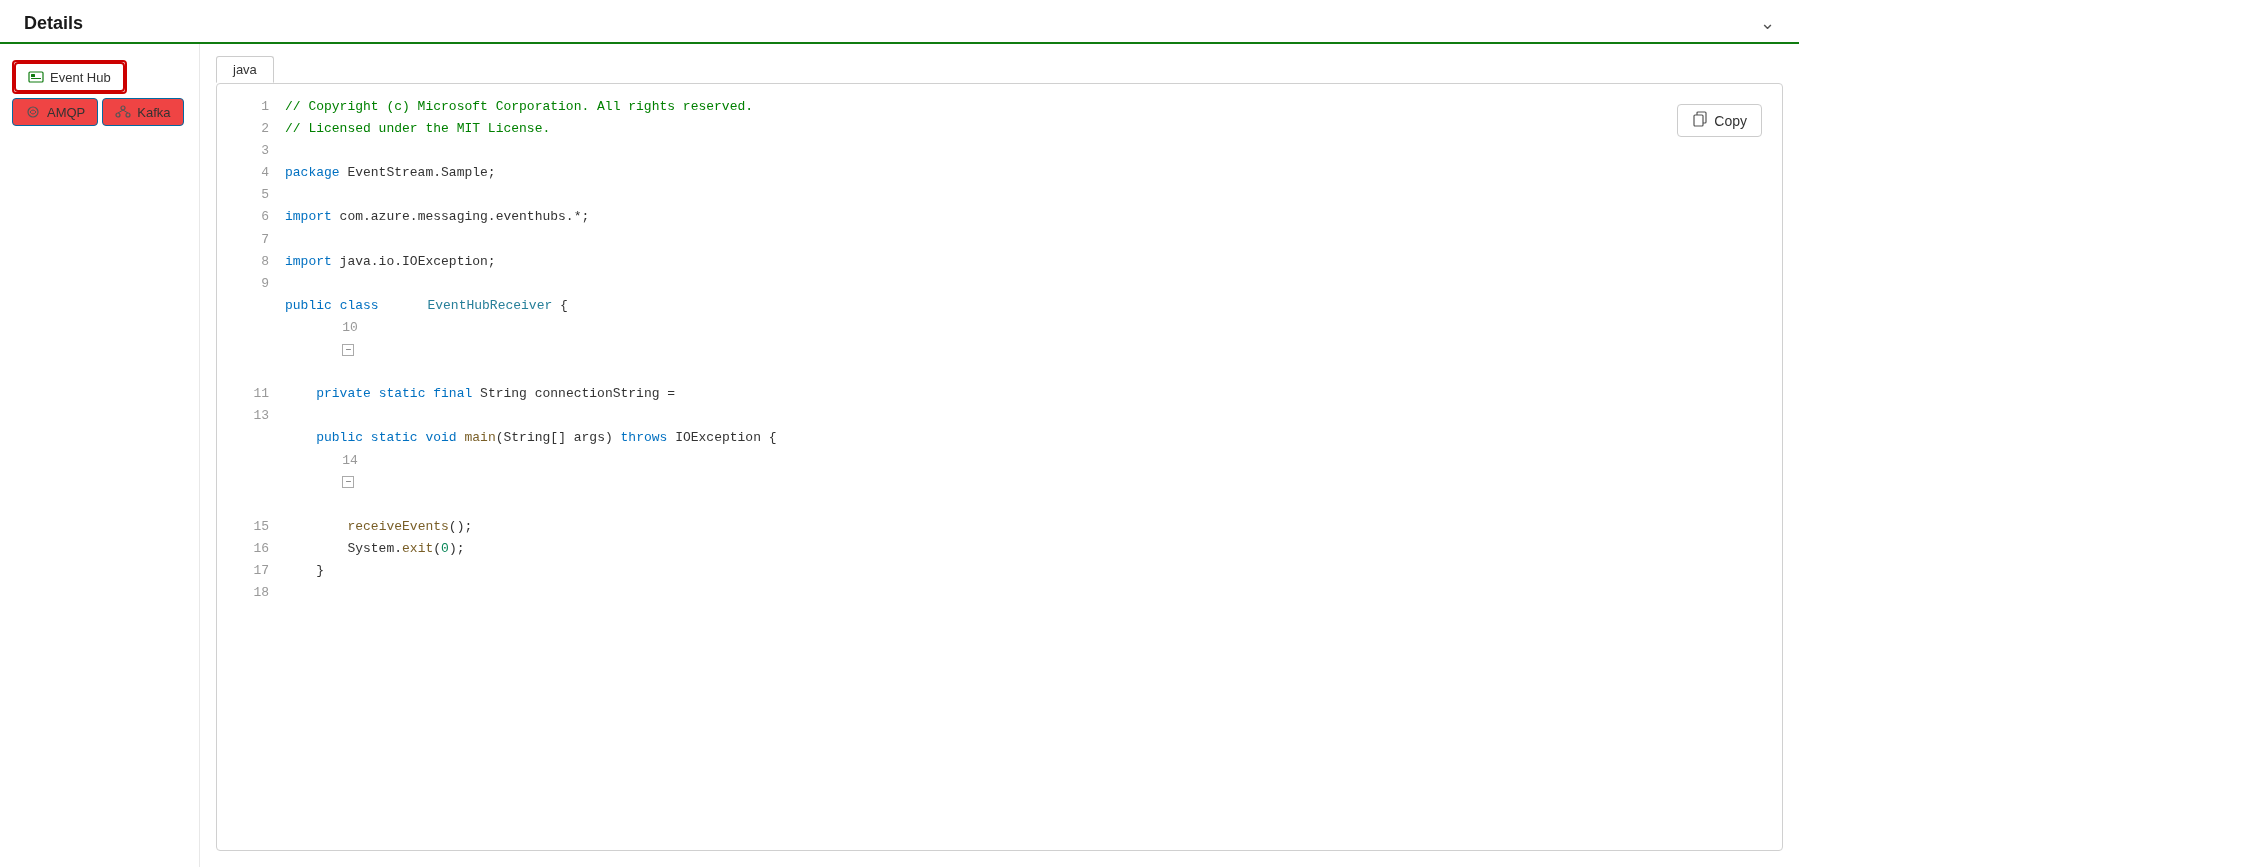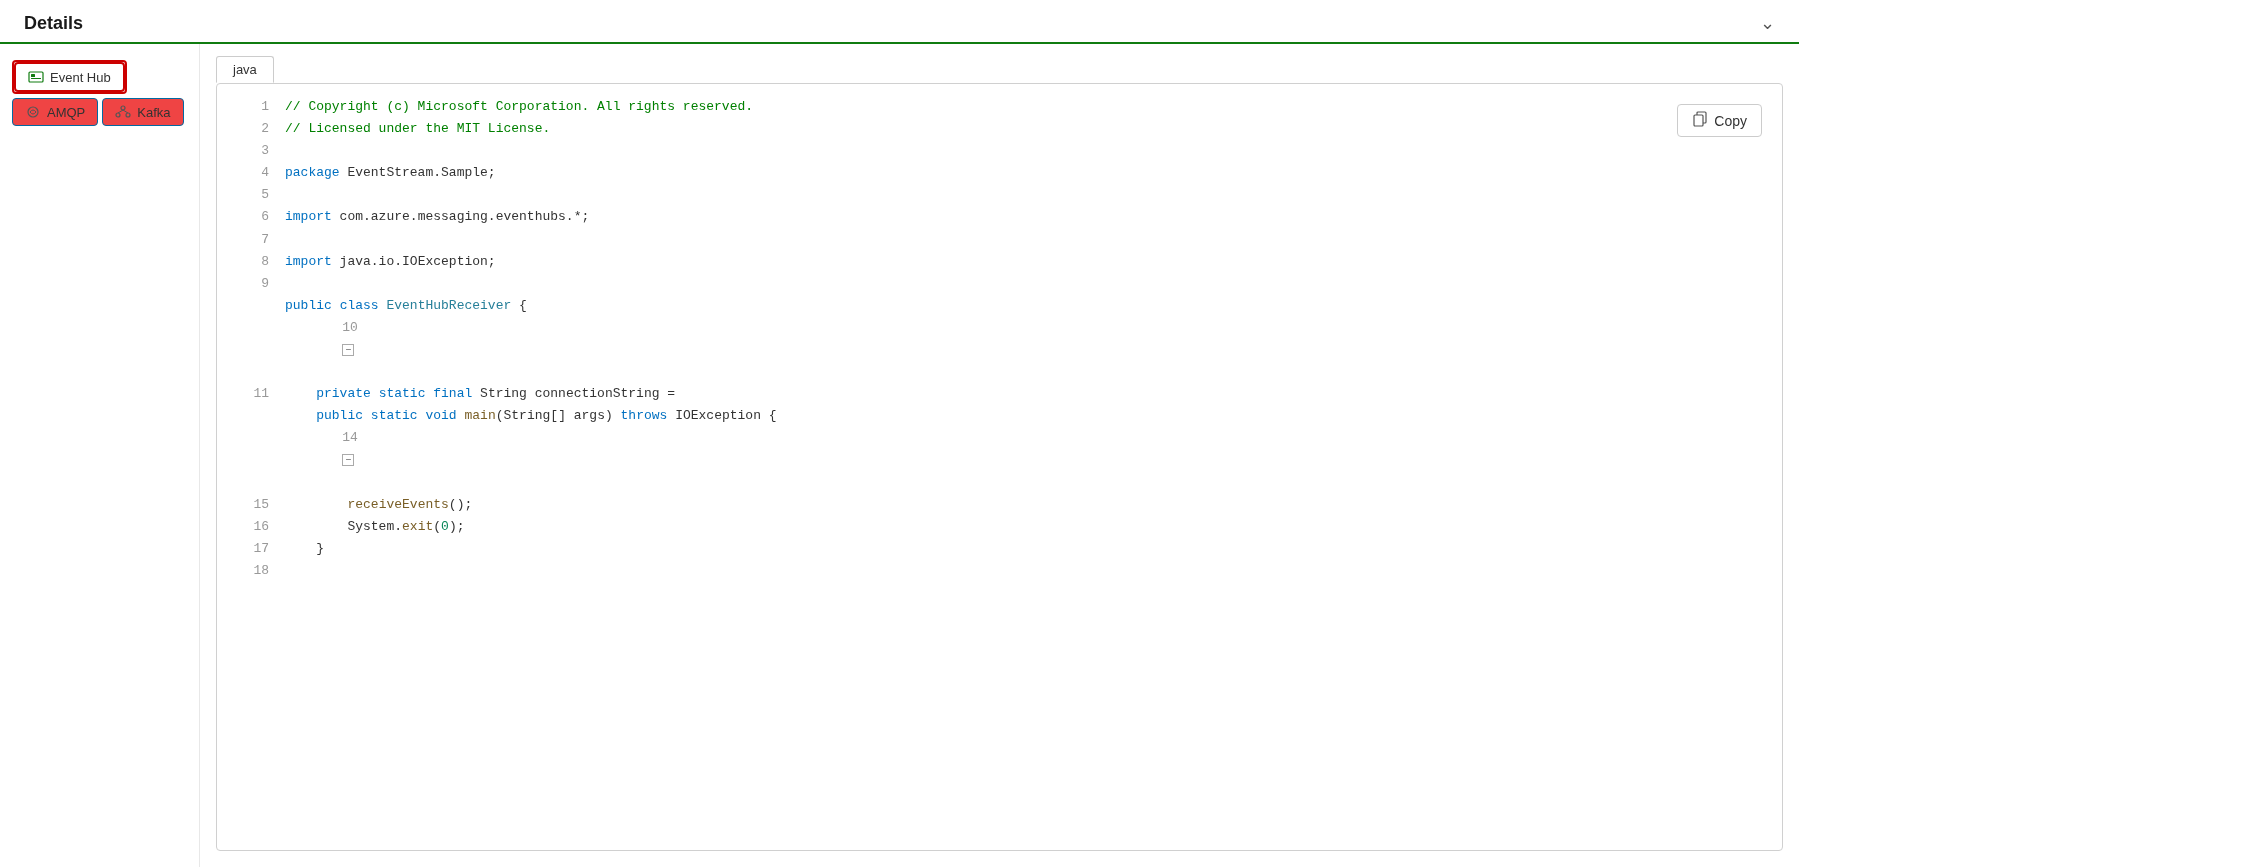--- a/index.html
+++ b/index.html
@@ -186,21 +186,21 @@
       vertical-align: middle;
     }
     .code-text {
       flex: 1;
       color: #333;
     }
     .kw-keyword { color: #0070c1; }
     .kw-comment { color: #008000; }
     .kw-num { color: #098658; }
     .kw-method { color: #795e26; }
-    .kw-class { color: #267f99; }
+    .kw-class { color: #267f99; margin-left: 41px; }
   </style>
 </head>
 <body>
 
 <div class="container">
 
   <div class="header">
     <span class="header-title">Details</span>
     <span class="chevron-down">⌄</span>
   </div>
@@ -322,20 +322,24 @@
             </span>
             <span class="code-text"><span class="kw-keyword">public</span> <span class="kw-keyword">class</span> <span class="kw-class">EventHubReceiver</span> {</span>
           </div>
 
           <div class="code-line">
             <span class="line-number">11</span>
             <span class="code-text">    <span class="kw-keyword">private</span> <span class="kw-keyword">static</span> <span class="kw-keyword">final</span> String connectionString =</span>
           </div>
 
 
+          <div class="code-line">
+            <span class="line-number">13</span>
+            <span class="code-text"> </span>
+          </div>
 
           <div class="code-line">
             <span class="line-number">
               14
               <span class="fold-btn">−</span>
             </span>
             <span class="code-text">    <span class="kw-keyword">public</span> <span class="kw-keyword">static</span> <span class="kw-keyword">void</span> <span class="kw-method">main</span>(String[] args) <span class="kw-keyword">throws</span> IOException {</span>
           </div>
 
           <div class="code-line">

